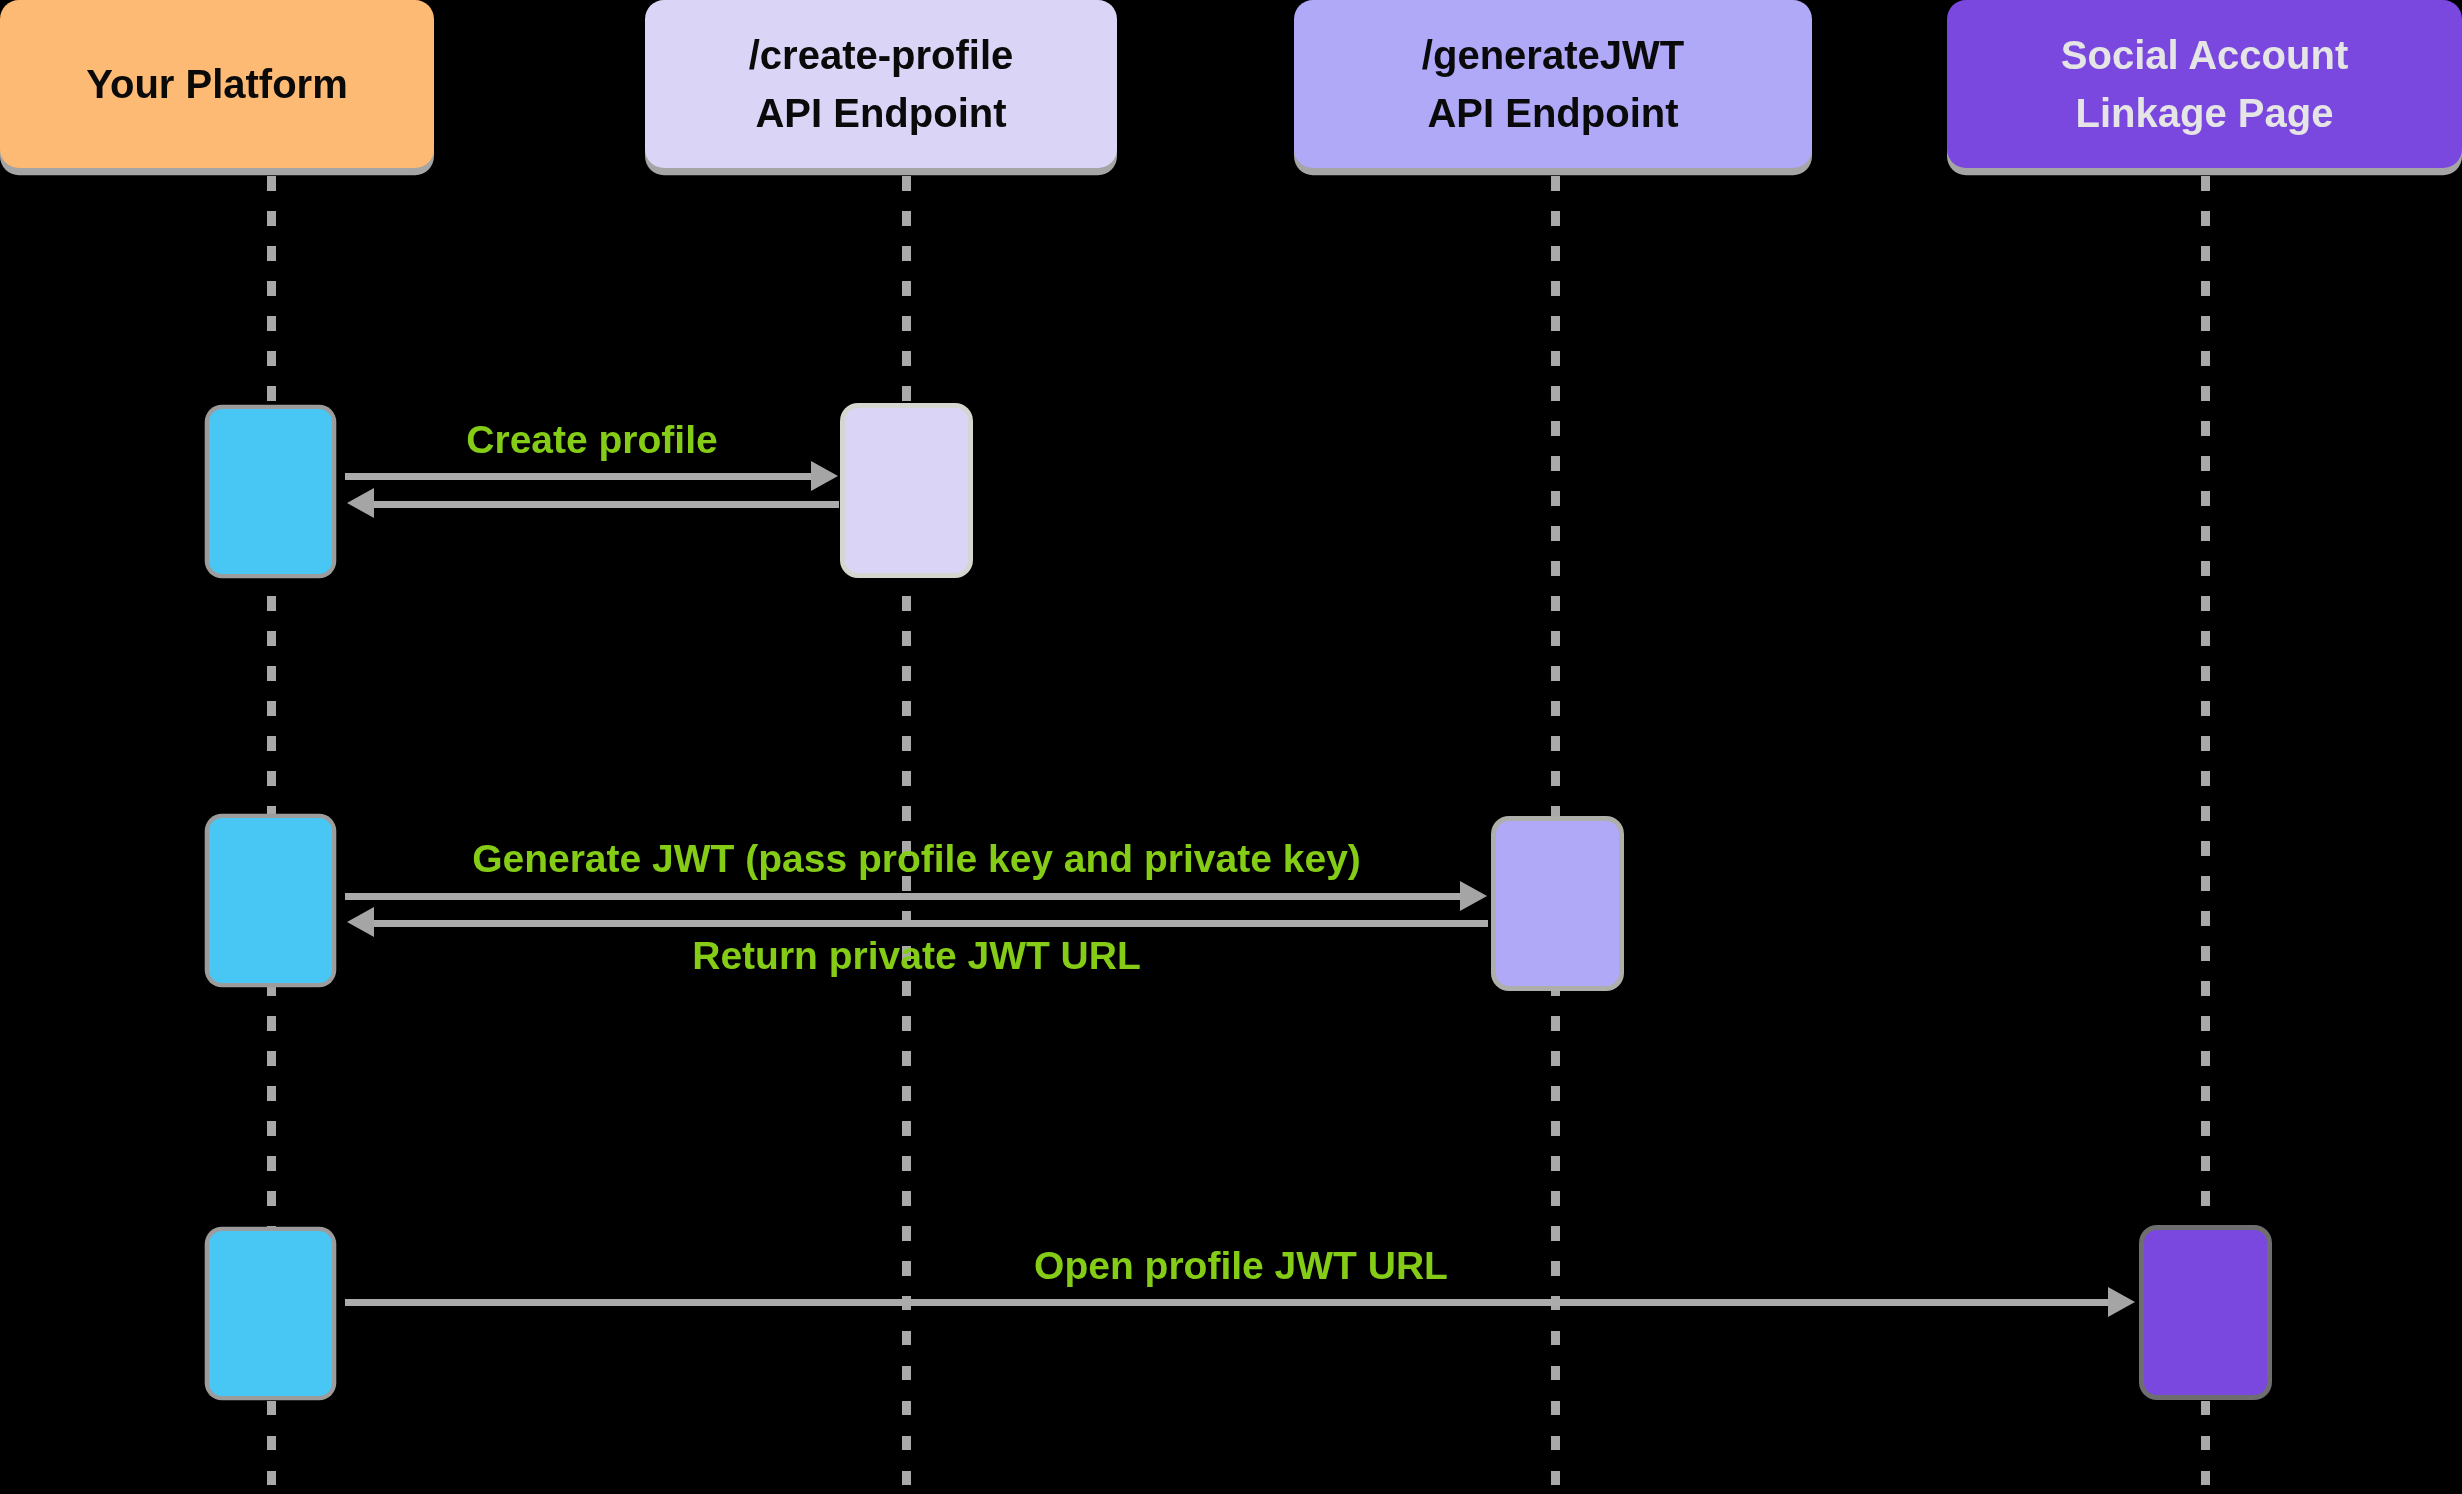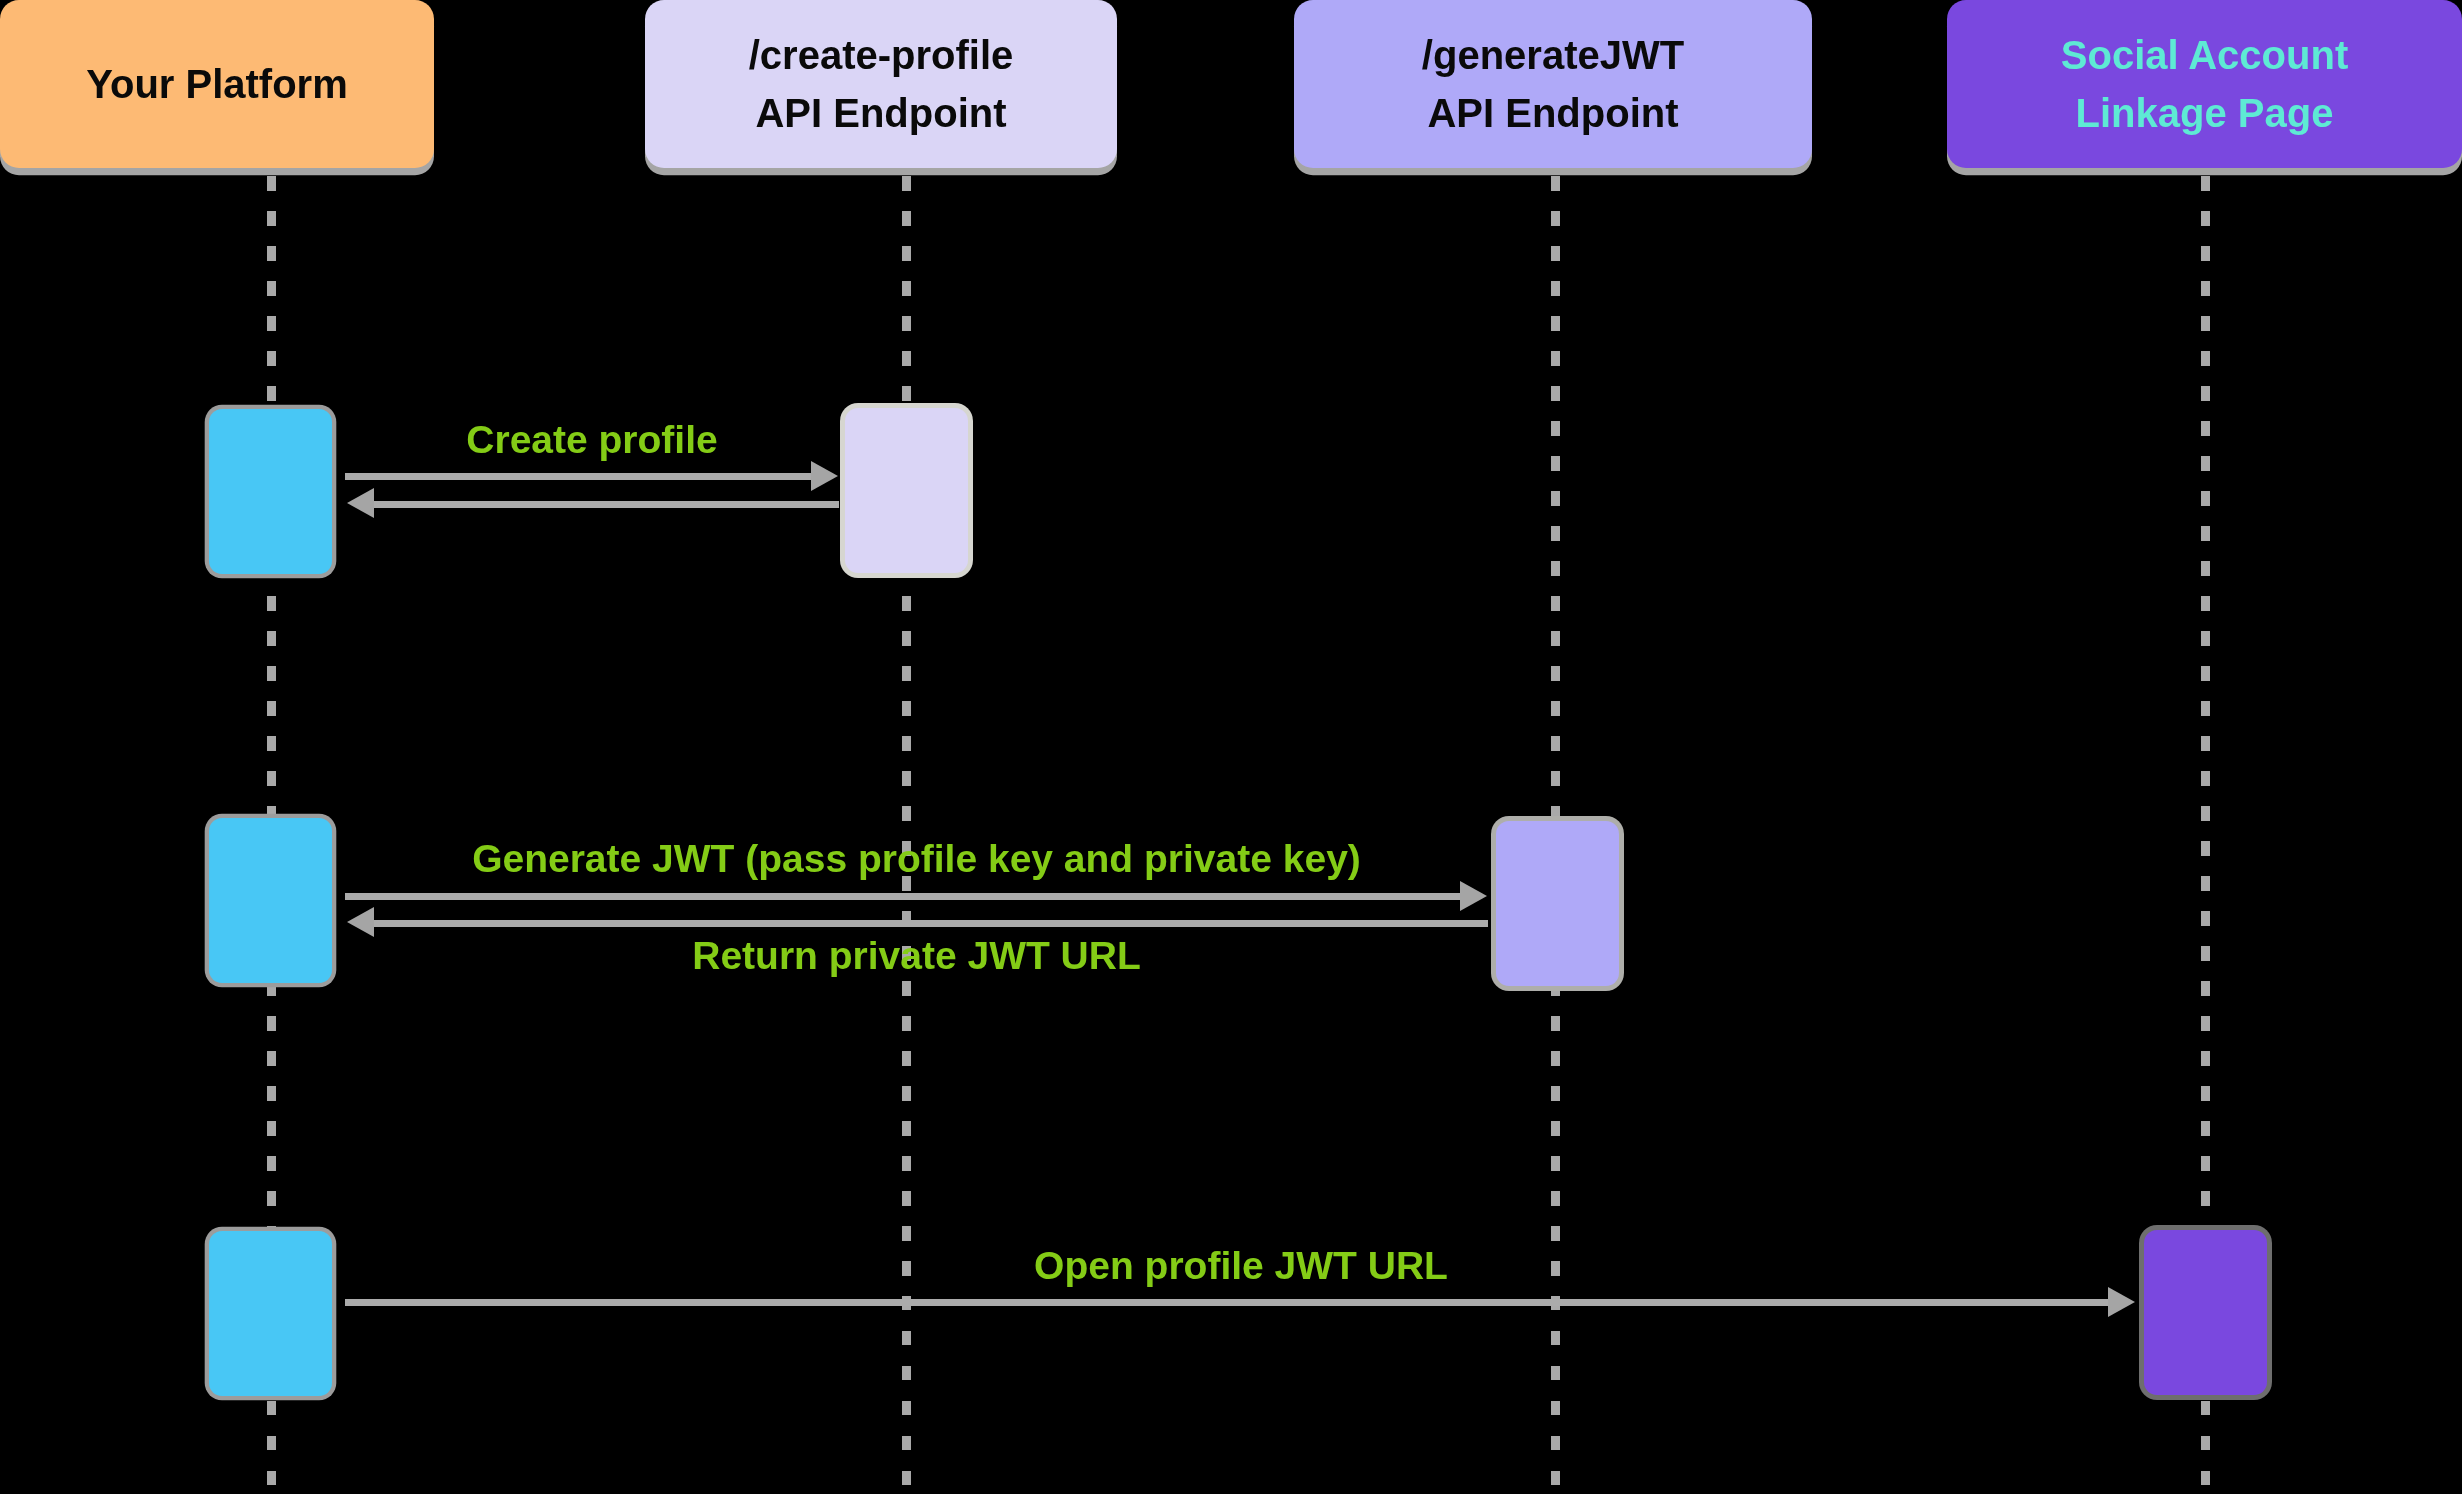--- a/index.html
+++ b/index.html
@@ -26,21 +26,21 @@
     text-align: center;
     font-size: 40px;
     font-weight: 600;
     line-height: 58px;
     color: #0a0a0a;
     z-index: 3;
   }
   #actor-platform { left: 0;    width: 434px; background: #fdba74; }
   #actor-create   { left: 645px; width: 472px; background: #dad5f6; }
   #actor-jwt      { left: 1294px; width: 518px; background: #afa9f8; }
-  #actor-social   { left: 1947px; width: 515px; background: #7a48df; color: #5eead4; }
+  #actor-social   { left: 1947px; width: 515px; background: #7a48df; color: #e5e5e5; }
 
   
   .lifeline {
     position: absolute;
     top: 176px;
     bottom: 0;
     width: 9.4px;
     background: repeating-linear-gradient(
       to bottom,
       #a9a9a9 0px, #a9a9a9 14.5px,

